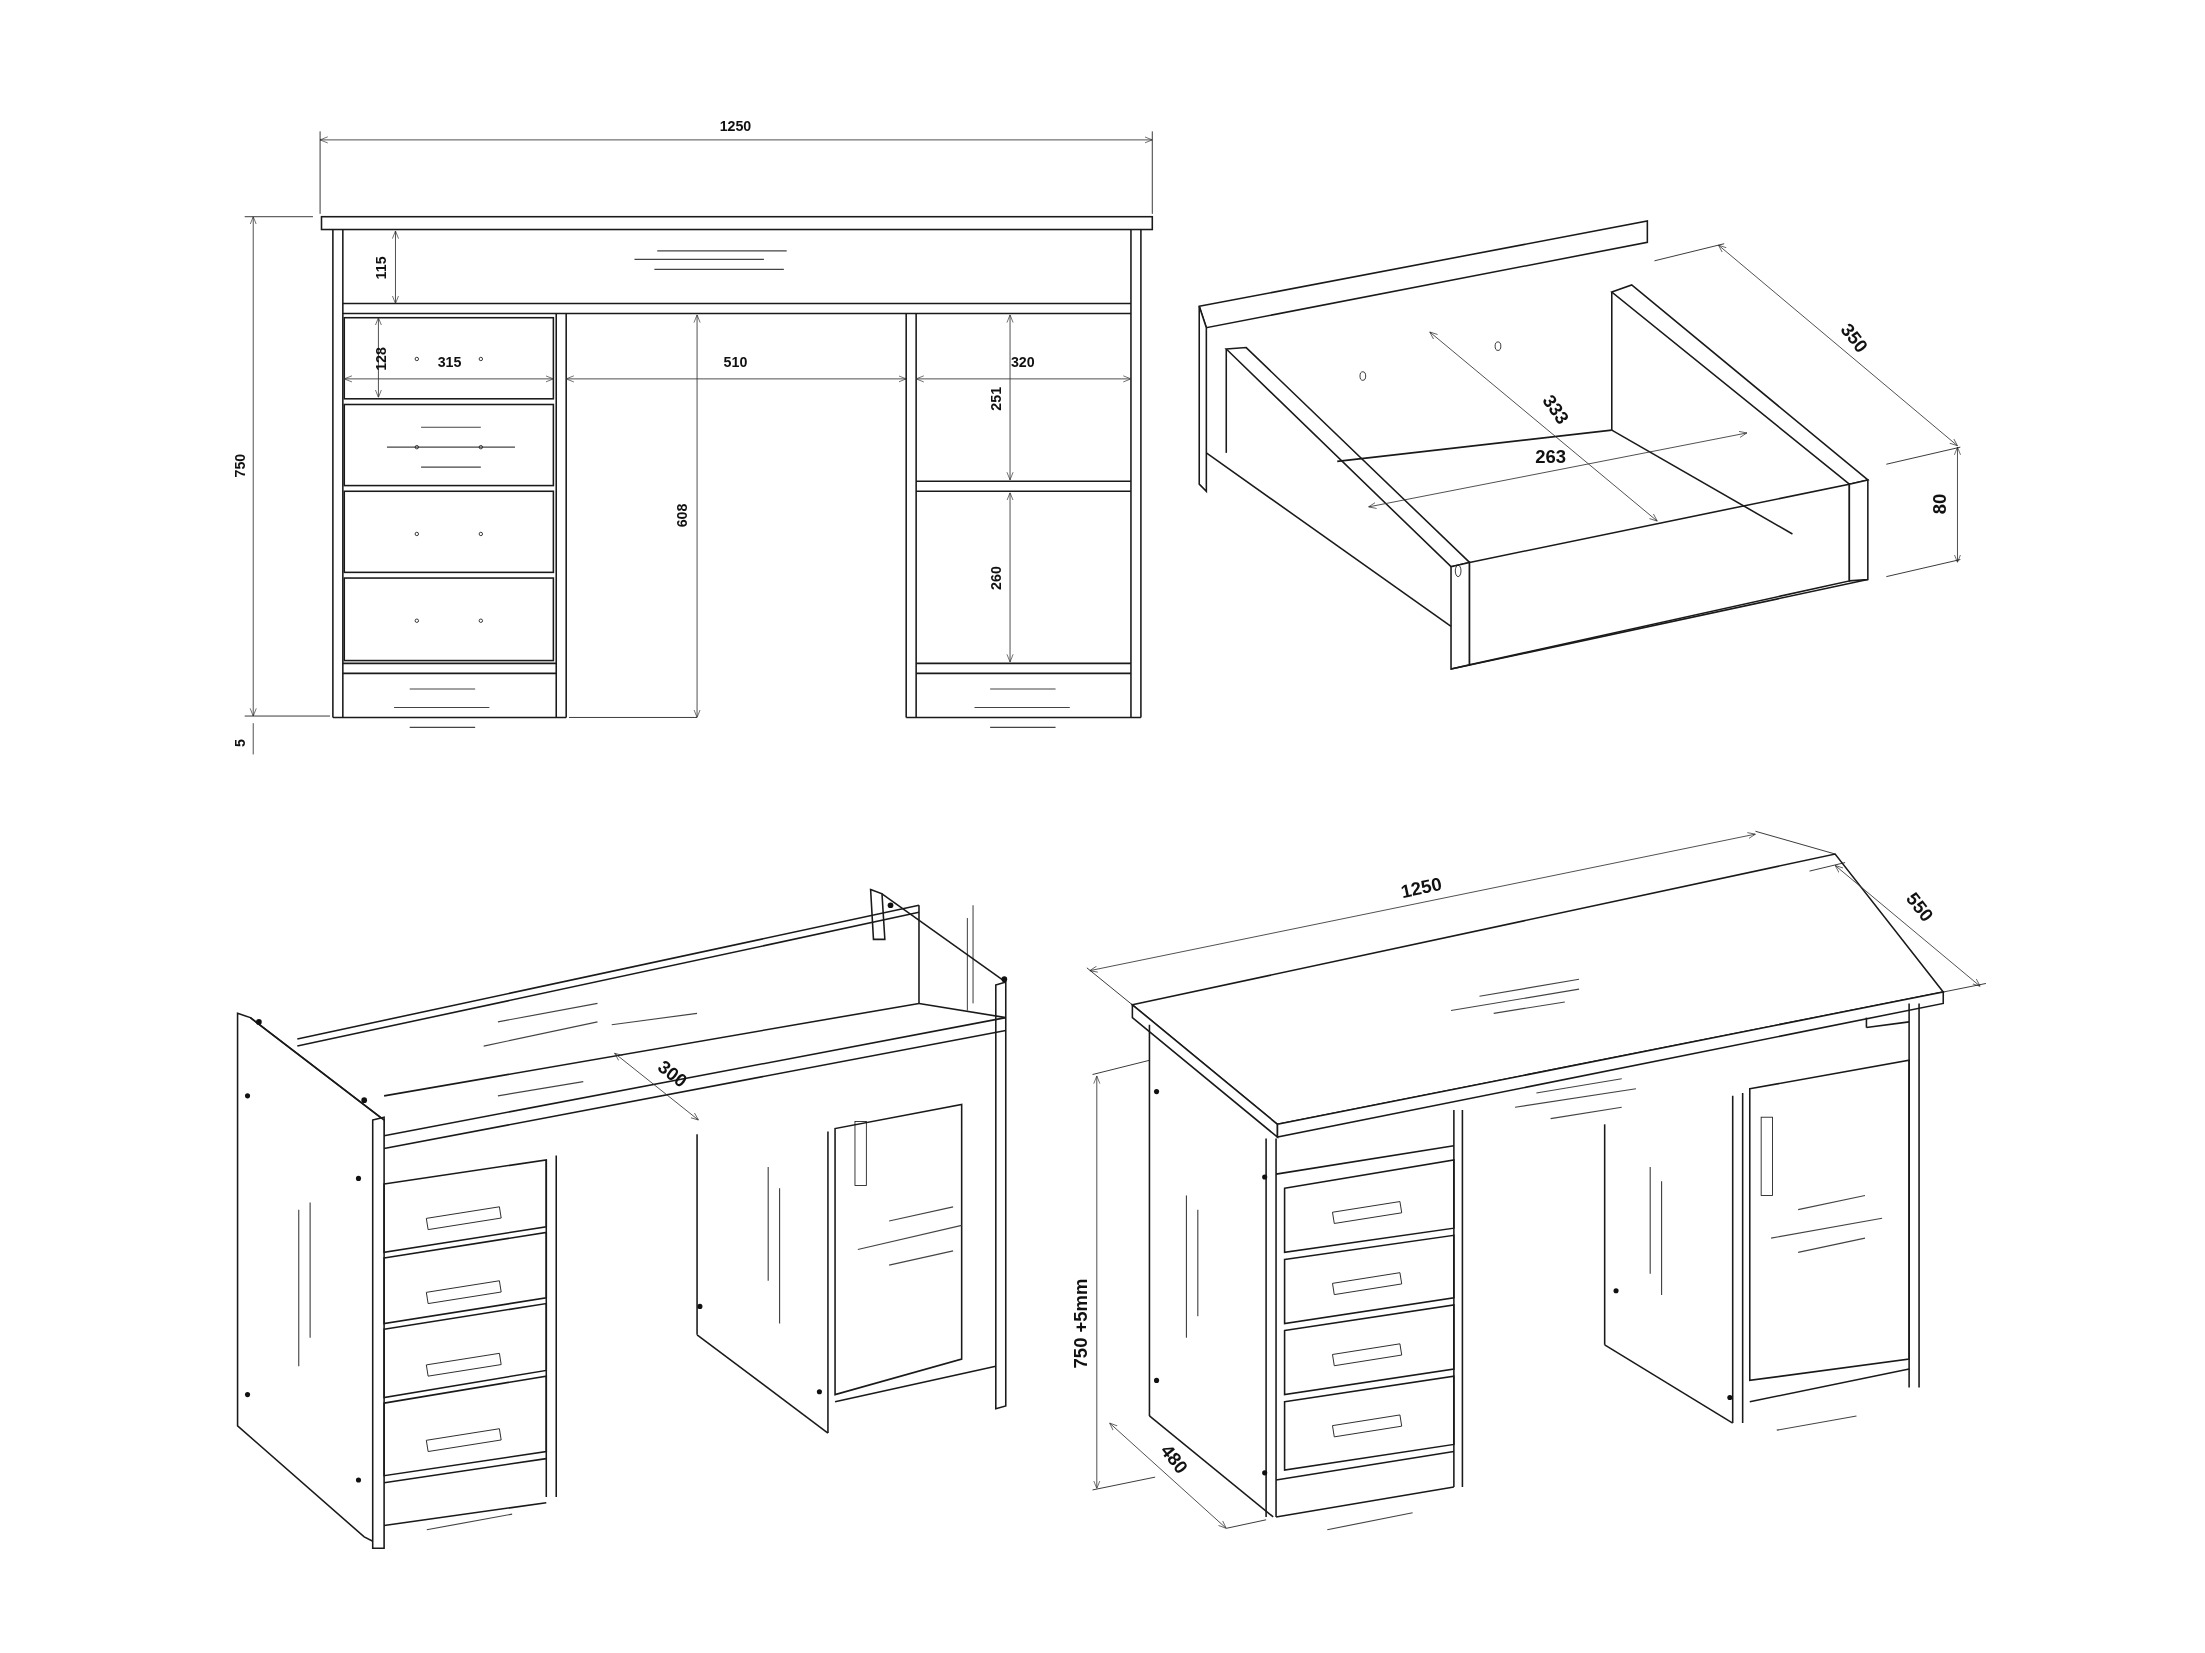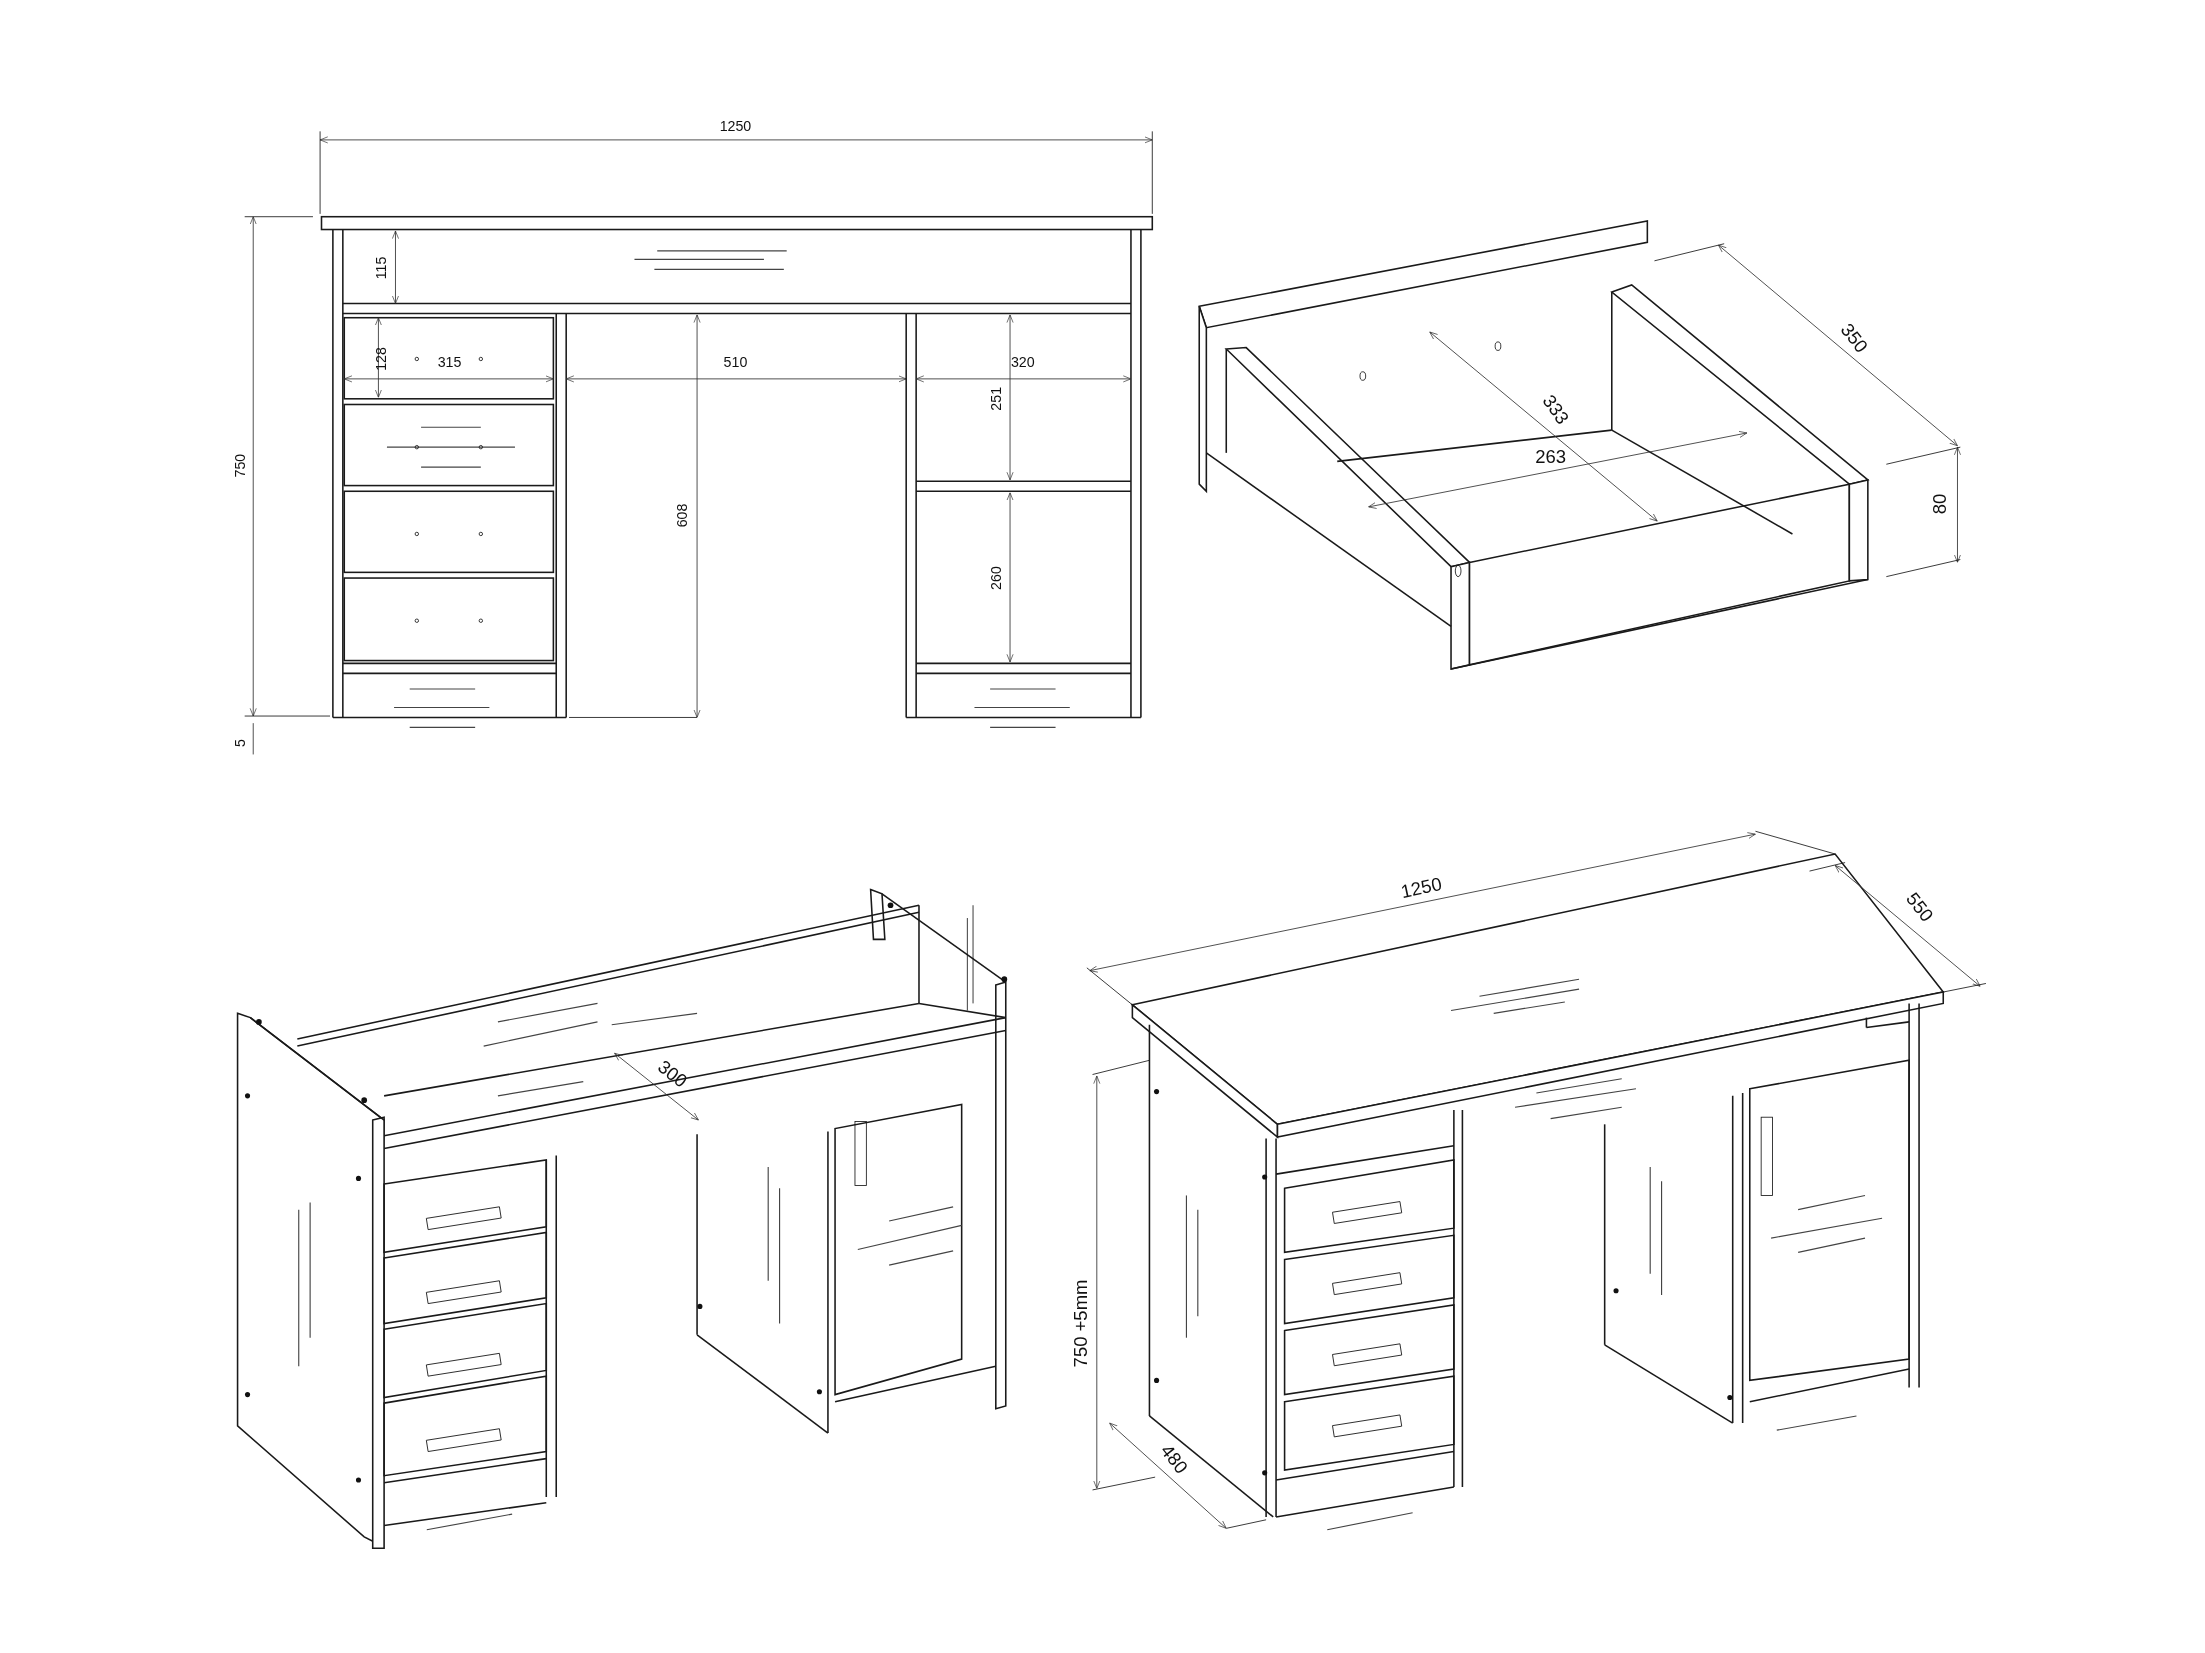--- a/index.html
+++ b/index.html
@@ -1,17 +1,17 @@
 <!DOCTYPE html>
 <html style="font-size:11.6px"><head>
 <meta charset="utf-8">
 <style>
   html, body { margin:0; padding:0; background:#ffffff; }
   body { width:2205px; height:1654px; overflow:hidden; font-family:"Liberation Sans", sans-serif; }
-  #canvas { position:absolute; left:0; top:0; width:2205px; height:1186px; }
+  #canvas { position:absolute; left:0; top:0; width:2205px; height:1186px;font-weight:bold; }
   svg { display:block; }
   .ln { stroke:#1a1a1a; stroke-width:1.1; fill:none; }
   .th { stroke:#1a1a1a; stroke-width:0.6; fill:none; }
   .dm { stroke:#333; stroke-width:0.6; fill:none; }
   .pn { stroke:#1a1a1a; stroke-width:1.1; fill:#fff; }
   .hatch { stroke:#444; stroke-width:0.8; }
   .lbl { font-family:"Liberation Sans", sans-serif; font-size:10px; fill:#111; }
   .lbl-l { font-family:"Liberation Sans", sans-serif; font-size:13px; fill:#111; }
   .dot { fill:#111; }
 </style>

